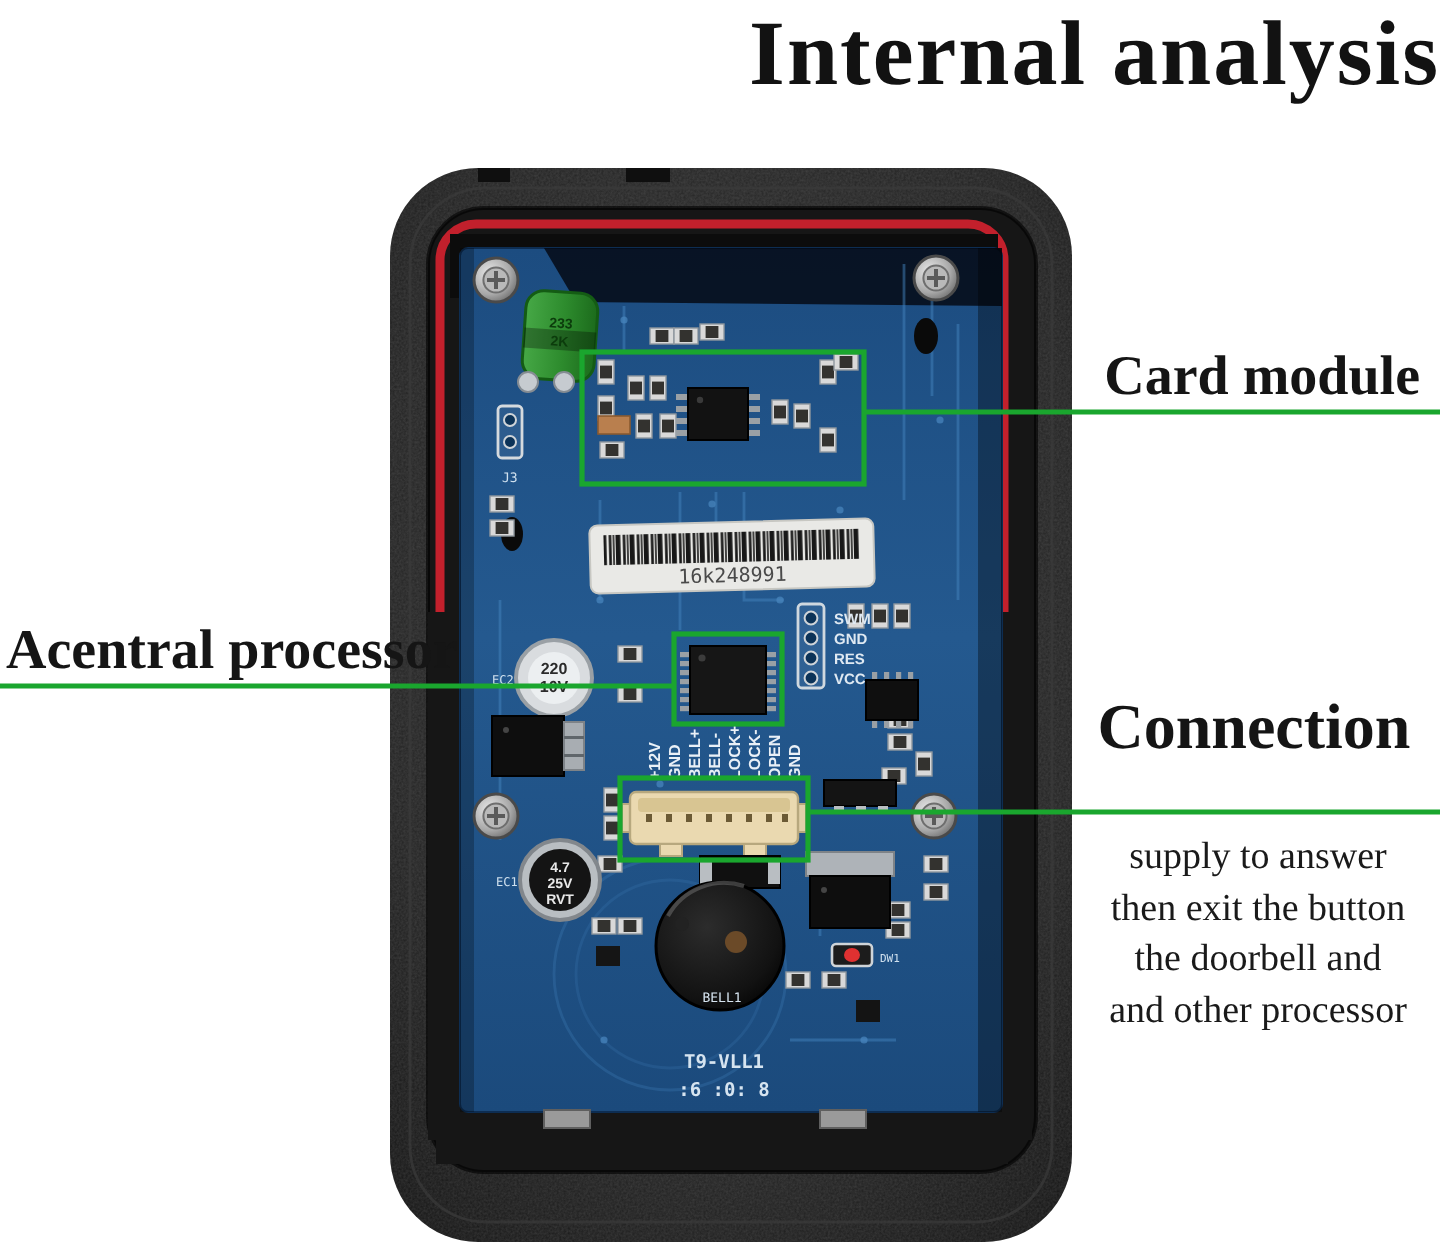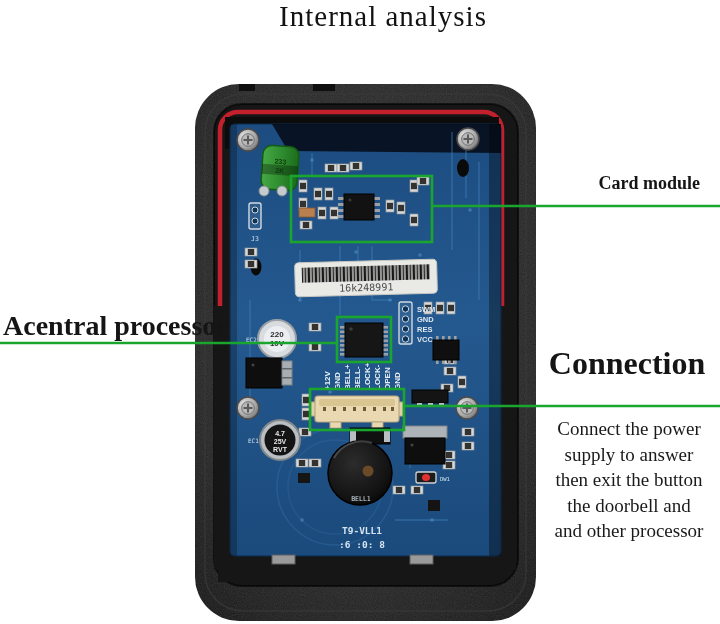--- a/index.html
+++ b/index.html
@@ -1,22 +1,22 @@
 <!DOCTYPE html>
 <html><head>
 <meta charset="utf-8">
 <style>
   html,body{margin:0;padding:0;background:#ffffff;}
   .canvas{position:relative;width:720px;height:624px;background:#ffffff;overflow:hidden;
           font-family:"Liberation Serif", serif;}
   .canvas svg{position:absolute;left:0;top:0;}
-  .title{position:absolute;top:0px;left:0;right:0;text-align:center;padding-left:46px;
-         font-size:29px;font-weight:normal;color:#121212;letter-spacing:1px;}
+  .title{position:absolute;top:0px;left:0;right:0;text-align:right;padding-left:46px;
+         font-size:46px;font-weight:bold;color:#121212;letter-spacing:1px;}
   .lbl{position:absolute;color:#151515;font-weight:bold;line-height:1.08;}
-  .lbl-card{top:174px;right:20px;font-size:18px;text-align:right;}
+  .lbl-card{top:174px;right:10px;font-size:28px;text-align:right;}
   .lbl-proc{top:311px;left:3px;font-size:28px;}
   .lbl-conn{top:346px;right:10px;width:166px;font-size:32px;text-align:center;}
   .desc{position:absolute;top:416px;right:0px;width:182px;text-align:center;
         font-size:19px;line-height:25.5px;color:#1a1a1a;font-weight:normal;}
   .desc div{white-space:nowrap;}
   text{font-family:"Liberation Sans", sans-serif;}
   .silk{font-family:"DejaVu Sans Mono", monospace;}
 </style>
 </head>
 <body>
@@ -363,20 +363,19 @@
 
   <div class="lbl lbl-card">Card module</div>
 
   <div class="lbl lbl-proc">Acentral processor</div>
 
   <div class="lbl lbl-conn">
     <div>Connection</div>
   </div>
 
   <div class="desc">
-    <div>Connect the power</div>
     <div>supply to answer</div>
     <div>then exit the button</div>
     <div>the doorbell and</div>
     <div>and other processor</div>
   </div>
 
 </div>
 
 </body></html>

